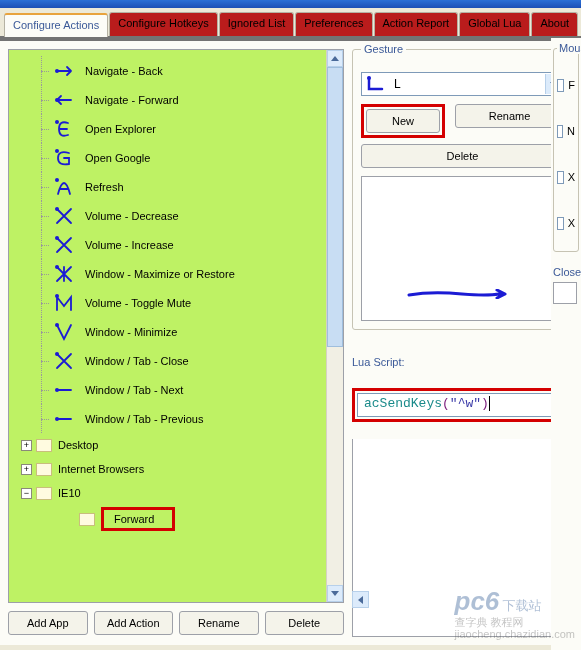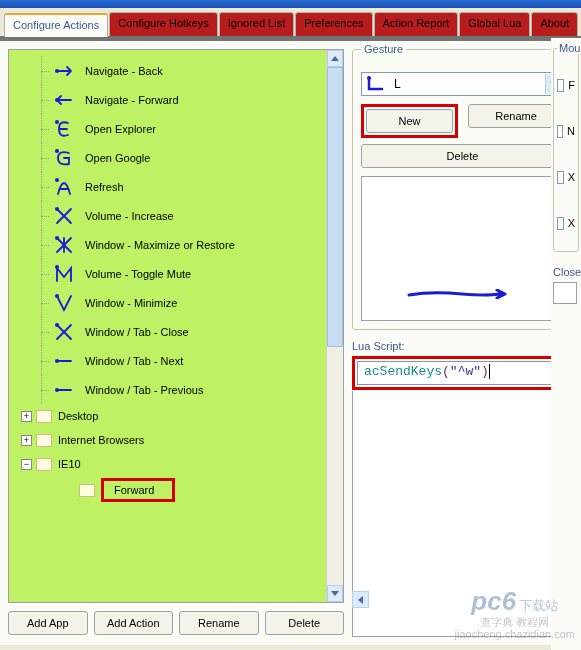--- a/index.html
+++ b/index.html
@@ -93,37 +93,37 @@
 }
 .scroll-thumb { background: #c8ddf3; border: 1px solid #9fbedd; margin: 0; }
 .bottom-buttons {
   display: flex; gap: 6px; padding: 8px 0 2px 0;
 }
 .btn {
   flex: 1; height: 24px; background: #f4f3ea;
   border: 1px solid #9da0a8; border-radius: 3px;
   cursor: pointer; font-family: inherit; font-size: 11px;
 }
-.right-panel { flex: 1; display: flex; flex-direction: column; gap: 4px; }
+.right-panel { flex: 1; display: flex; flex-direction: column; gap: 20px; }
 .group-label { color: #3b5998; font-size: 11px; margin-bottom: 2px; }
 .gesture-box { border: 1px solid #c6c3b3; border-radius: 3px; padding: 8px; background: #fcfcf7; }
 .gesture-combo {
   height: 24px; background: #fff; border: 1px solid #7e9ab8;
   display: flex; align-items: center; padding: 0 4px; margin-bottom: 8px;
   position: relative;
 }
 .gesture-combo-arrow {
   position: absolute; right: 1px; top: 1px; bottom: 1px; width: 17px;
   background: #dcebfb; border-left: 1px solid #b7d0ea;
   display: flex; align-items: center; justify-content: center;
 }
 .gesture-btn-row { display: flex; gap: 6px; margin-bottom: 6px; }
 .gesture-btn-row .btn { flex: 1; }
 .new-highlight { border: 3px solid #d40000; padding: 2px; margin-right: 4px; }
-.new-highlight .btn { width: 87px; flex: none; }
+.new-highlight .btn { width: 74px; flex: none; }
 .btn-delete { width: 100%; margin-bottom: 8px; }
 .gesture-preview {
   height: 145px; background: #fff; border: 1px solid #9da0a8;
   position: relative;
 }
 .stroke {
   position: absolute; left: 45px; top: 112px; width: 100px; height: 10px;
 }
 .lua-label { color: #3b5998; margin-top: 6px; }
 .lua-box {
@@ -142,21 +142,21 @@
   position: absolute; right: 0; top: 38px; width: 30px; bottom: 0;
   background: #fcfcf7; padding: 10px 2px;
 }
 .side-group { border: 1px solid #c6c3b3; border-radius: 3px; padding: 10px 3px 14px; margin-bottom: 14px; }
 .side-label { color: #3b5998; font-size: 11px; position: relative; top: -17px; background: #fcfcf7; padding: 0 2px; }
 .side-row { display: flex; align-items: center; height: 28px; gap: 4px; }
 .checkbox { width: 13px; height: 13px; background: #fff; border: 1px solid #7e9ab8; }
 .side-avail-box { background: #fff; border: 1px solid #9da0a8; height: 22px; width: 24px; margin-top: 4px; }
 .watermark {
   position: absolute; right: 6px; bottom: 10px;
-  opacity: 0.35; text-align: center; line-height: 1.1;
+  opacity: 0.35; text-align: left; line-height: 1.1;
   font-family: Arial, sans-serif;
 }
 .watermark .p1 { font-size: 26px; font-weight: bold; color: #1b4a8a; font-style: italic; }
 .watermark .p2 { font-size: 11px; color: #555; }
 .arrow-down { width: 0; height: 0; border-left: 4px solid transparent; border-right: 4px solid transparent; border-top: 5px solid #4a6a9a; }
 .arrow-up { width: 0; height: 0; border-left: 4px solid transparent; border-right: 4px solid transparent; border-bottom: 5px solid #4a6a9a; }
 .arrow-left-small { width: 0; height: 0; border-top: 4px solid transparent; border-bottom: 4px solid transparent; border-right: 5px solid #4a6a9a; }
 </style>
 </head>
 <body>
@@ -224,20 +224,31 @@
           <div class="tree-item">
             <div class="tree-dots"></div>
             <div class="tree-tick"></div>
             <div class="tree-icon">
               <svg width="22" height="22">
                 <path d="M5 18 Q11 -4 17 18 M7 13 L15 13" stroke="#1b1bd4" stroke-width="1.8" fill="none" stroke-linecap="round"></path>
                 <circle cx="4" cy="4" r="2" fill="#1b1bd4"></circle>
               </svg>
             </div>
             <span class="tree-label">Refresh</span>
+          </div>
+          <div class="tree-item">
+            <div class="tree-dots"></div>
+            <div class="tree-tick"></div>
+            <div class="tree-icon">
+              <svg width="22" height="22">
+                <path d="M4 4 L18 18 M18 4 L4 18" stroke="#1b1bd4" stroke-width="1.8" fill="none" stroke-linecap="round"></path>
+                <circle cx="4" cy="4" r="2" fill="#1b1bd4"></circle>
+              </svg>
+            </div>
+            <span class="tree-label">Volume - Decrease</span>
           </div>
           <div class="tree-item">
             <div class="tree-dots"></div>
             <div class="tree-tick"></div>
             <div class="tree-icon">
               <svg width="22" height="22">
                 <path d="M4 4 L18 18 M18 4 L4 18" stroke="#1b1bd4" stroke-width="1.8" fill="none" stroke-linecap="round"></path>
                 <circle cx="4" cy="4" r="2" fill="#1b1bd4"></circle>
               </svg>
             </div>

